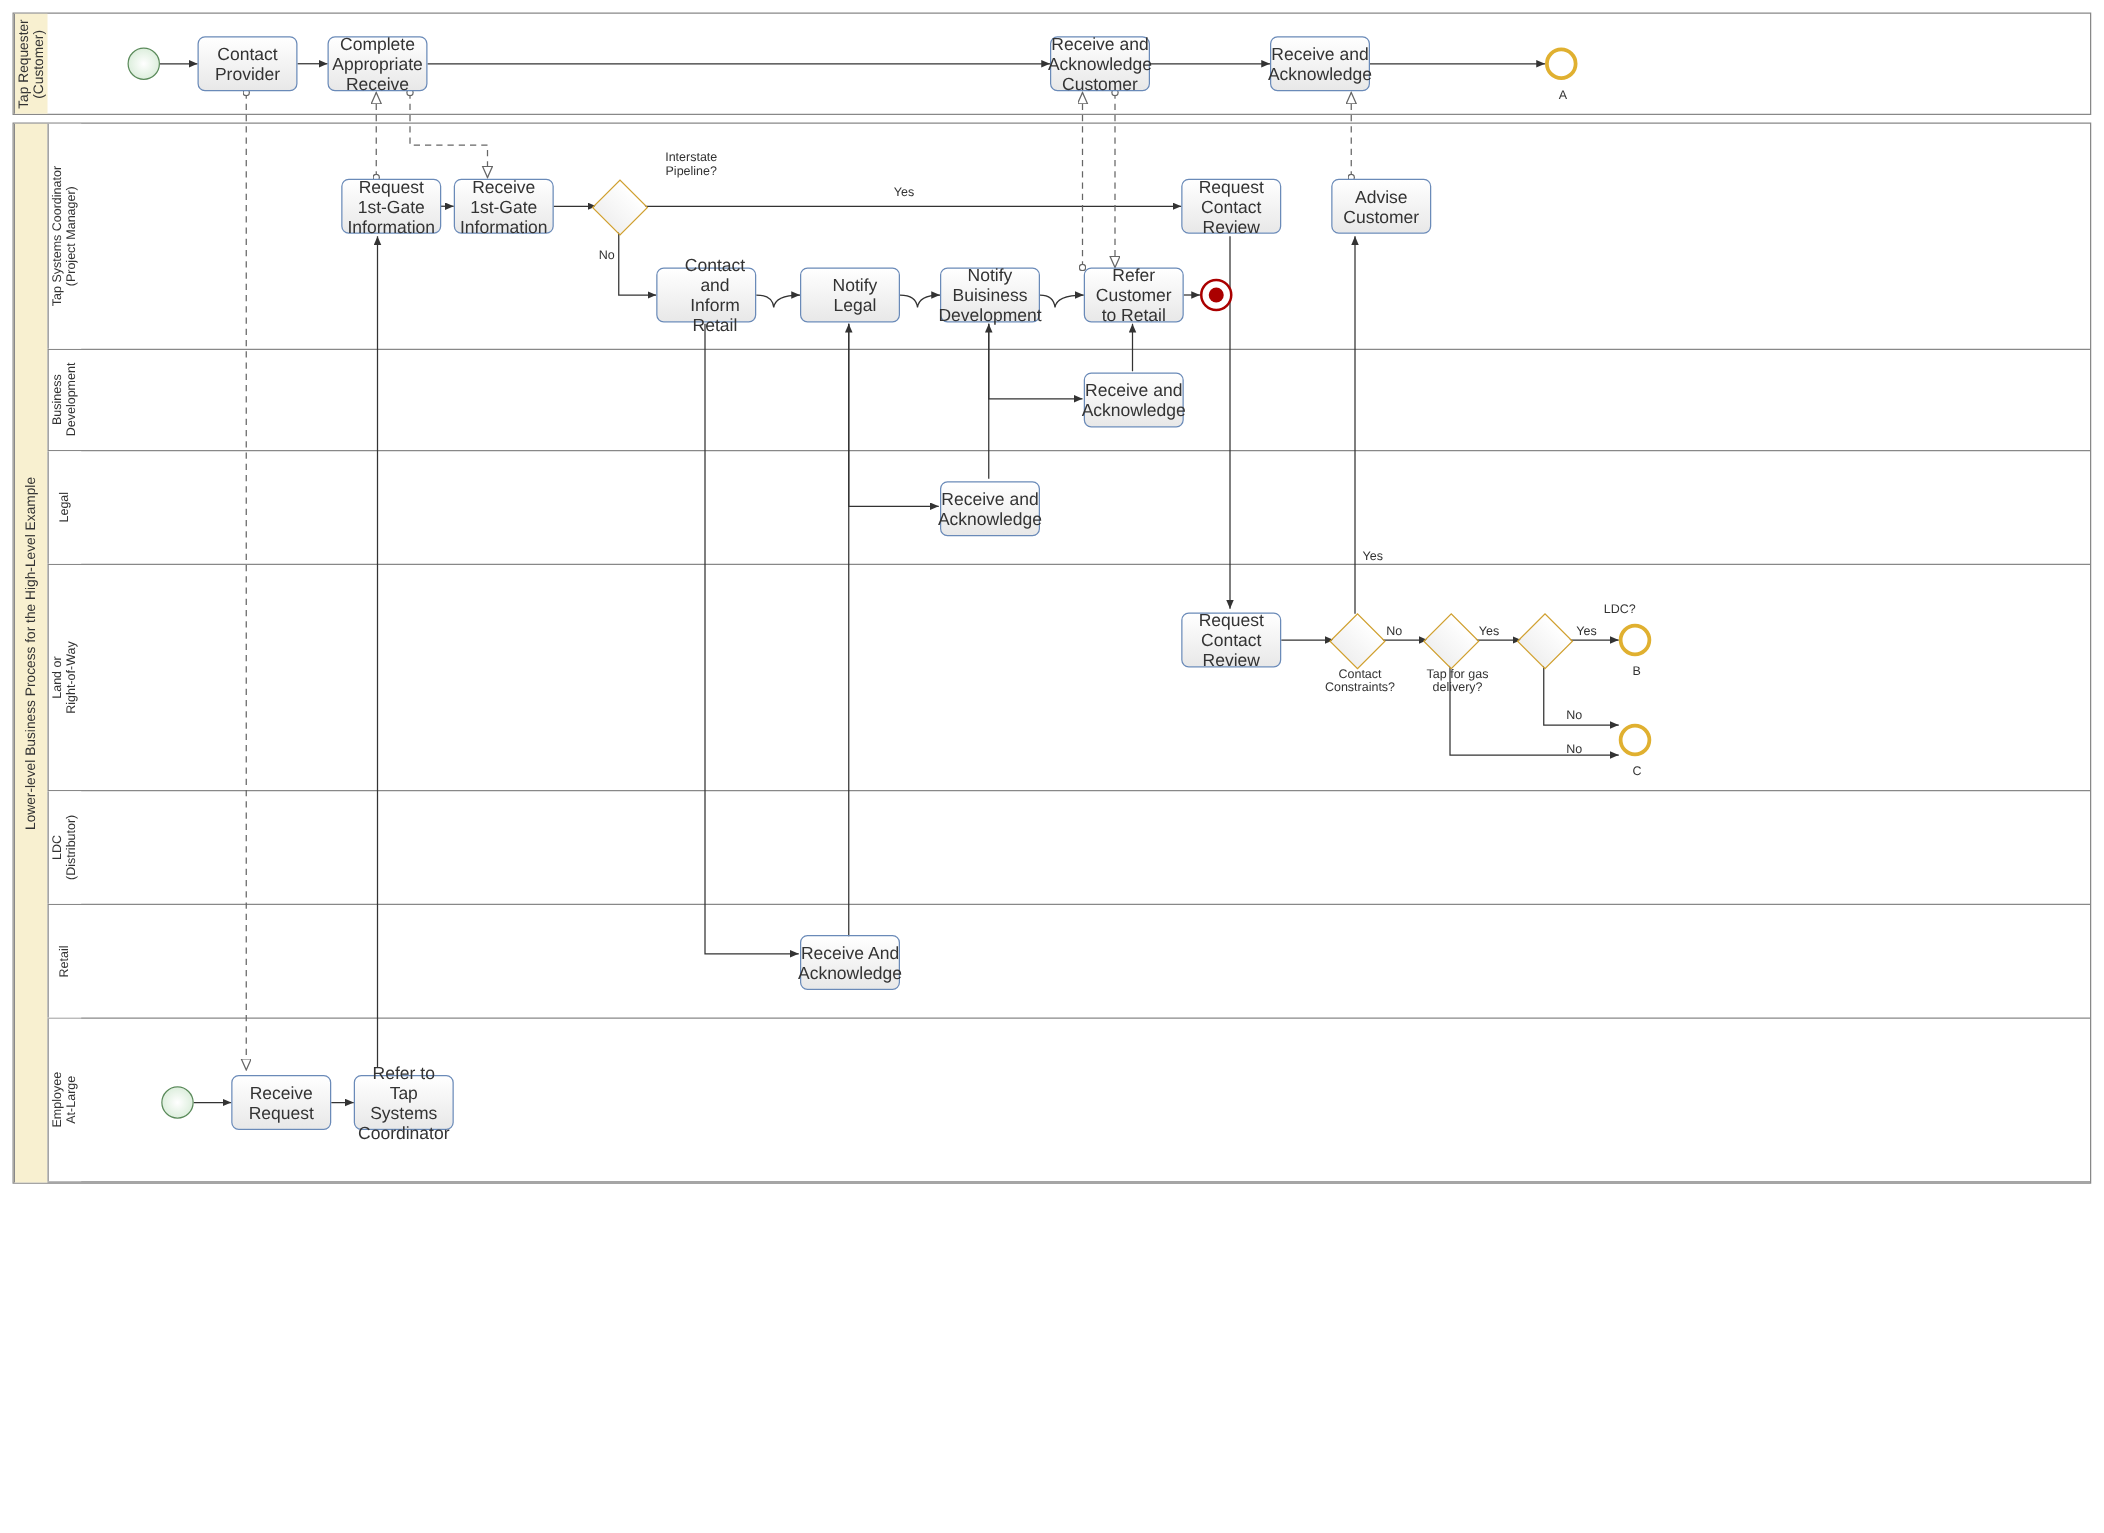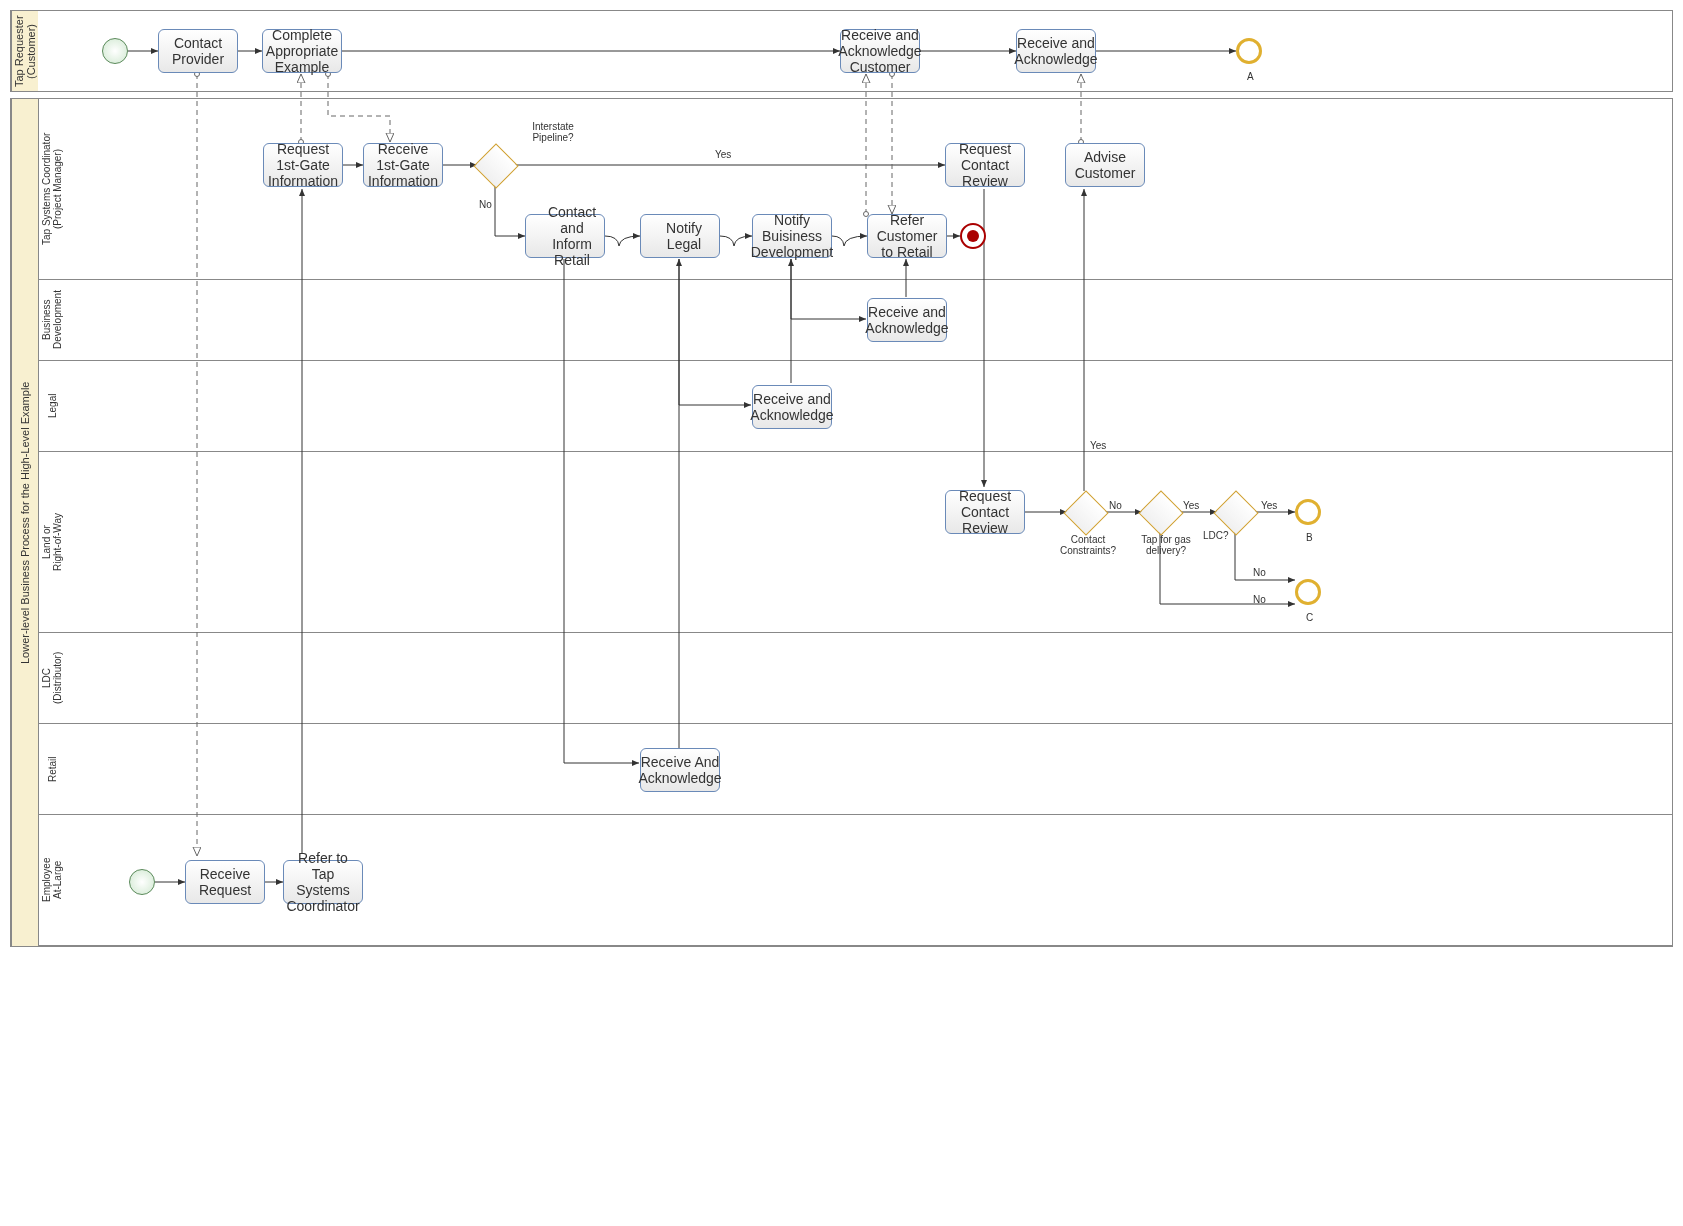--- a/index.html
+++ b/index.html
@@ -145,21 +145,21 @@
 </style>
 </head>
 <body>
 
 <div class="pool" style="height:80px;">
   <div class="pool-label">Tap Requester<br>(Customer)</div>
   <div class="pool-body">
     <div class="lane-content" style="min-height:80px;">
       <div class="event start-event" style="left:64px; top:27px;"></div>
       <div class="task" style="left:120px; top:18px;">Contact Provider</div>
-      <div class="task" style="left:224px; top:18px;">Complete Appropriate Example</div>
+      <div class="task" style="left:224px; top:18px;">Complete Appropriate Receive</div>
       <div class="task" style="left:802px; top:18px;">Receive and Acknowledge Customer</div>
       <div class="task" style="left:978px; top:18px;">Receive and Acknowledge</div>
       <div class="event end-event" style="left:1198px; top:27px;">
         <span class="end-event-label">A</span>
       </div>
       <svg class="conn">
         <defs>
           <marker id="arr" markerWidth="8" markerHeight="8" refX="7" refY="3" orient="auto">
             <path d="M0,0 L7,3 L0,6 Z" fill="#333"></path>
           </marker>
@@ -174,21 +174,21 @@
   </div>
 </div>
 
 <div class="pool">
   <div class="pool-label">Lower-level Business Process for the High-Level Example</div>
   <div class="pool-body" style="position:relative;">
 
     <div class="lane">
       <div class="lane-label">Tap Systems Coordinator<br>(Project Manager)</div>
       <div class="lane-content" style="min-height:180px;">
-        <div class="task" style="left:198px; top:44px;">Request 1st-Gate Information</div>
+        <div class="task" style="left:208px; top:44px;">Request 1st-Gate Information</div>
         <div class="task" style="left:298px; top:44px;">Receive 1st-Gate Information</div>
         <div class="gateway" style="left:415px; top:51px;"></div>
         <div class="glabel" style="left:448px; top:22px; width:80px;">Interstate<br>Pipeline?</div>
         <div class="glabel" style="left:650px; top:50px;">Yes</div>
         <div class="glabel" style="left:414px; top:100px;">No</div>
         <div class="task" style="left:460px; top:115px;padding-left:16px;">Contact and Inform Retail</div>
         <div class="task" style="left:575px; top:115px;padding-left:10px;">Notify Legal</div>
         <div class="task" style="left:687px; top:115px;">Notify Buisiness Development</div>
         <div class="task" style="left:802px; top:115px;">Refer Customer to Retail</div>
         <div class="event terminate" style="left:895px; top:124px;"></div>
@@ -226,21 +226,21 @@
 
     <div class="lane">
       <div class="lane-label">Land or<br>Right-of-Way</div>
       <div class="lane-content" style="min-height:180px;">
         <div class="task" style="left:880px; top:38px;">Request Contact Review</div>
         <div class="gateway" style="left:1005px; top:45px;"></div>
         <div class="glabel" style="left:988px; top:82px; width:70px;">Contact<br>Constraints?</div>
         <div class="gateway" style="left:1080px; top:45px;"></div>
         <div class="glabel" style="left:1066px; top:82px; width:70px;">Tap for gas<br>delivery?</div>
         <div class="gateway" style="left:1155px; top:45px;"></div>
-        <div class="glabel" style="left:1138px; top:30px;margin-top:48px;">LDC?</div>
+        <div class="glabel" style="left:1218px; top:30px;">LDC?</div>
         <div class="event end-event" style="left:1230px; top:47px;">
           <span class="end-event-label">B</span>
         </div>
         <div class="event end-event" style="left:1230px; top:127px;">
           <span class="end-event-label">C</span>
         </div>
         <div class="glabel" style="left:1044px; top:48px;">No</div>
         <div class="glabel" style="left:1118px; top:48px;">Yes</div>
         <div class="glabel" style="left:1196px; top:48px;">Yes</div>
         <div class="glabel" style="left:1188px; top:142px;">No</div>

